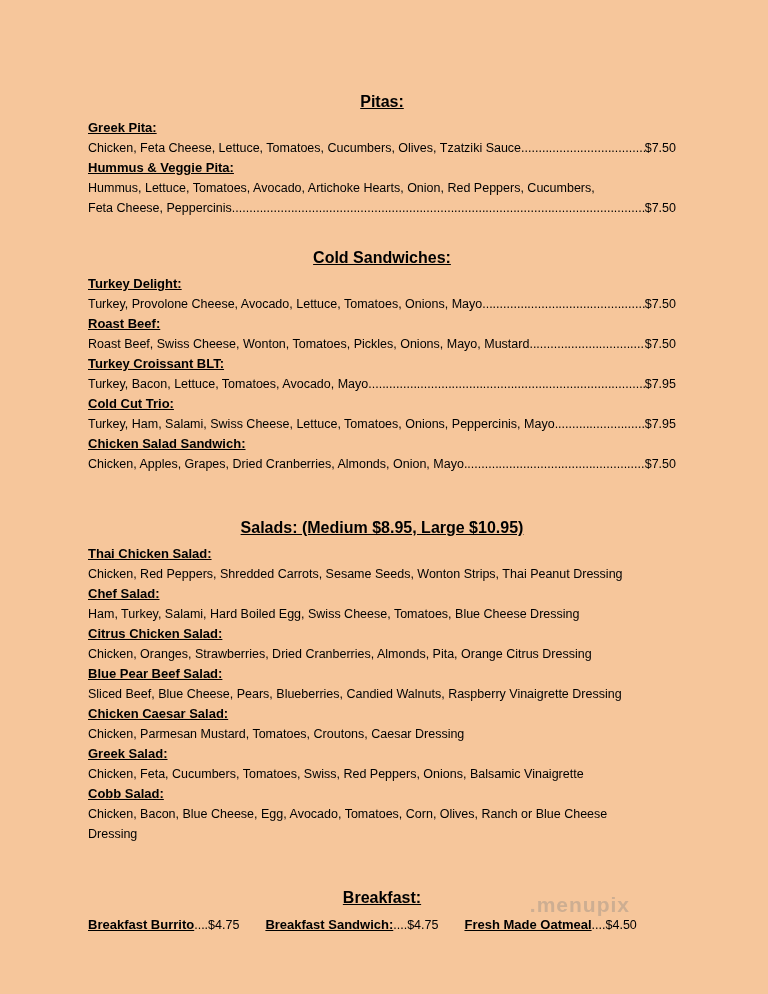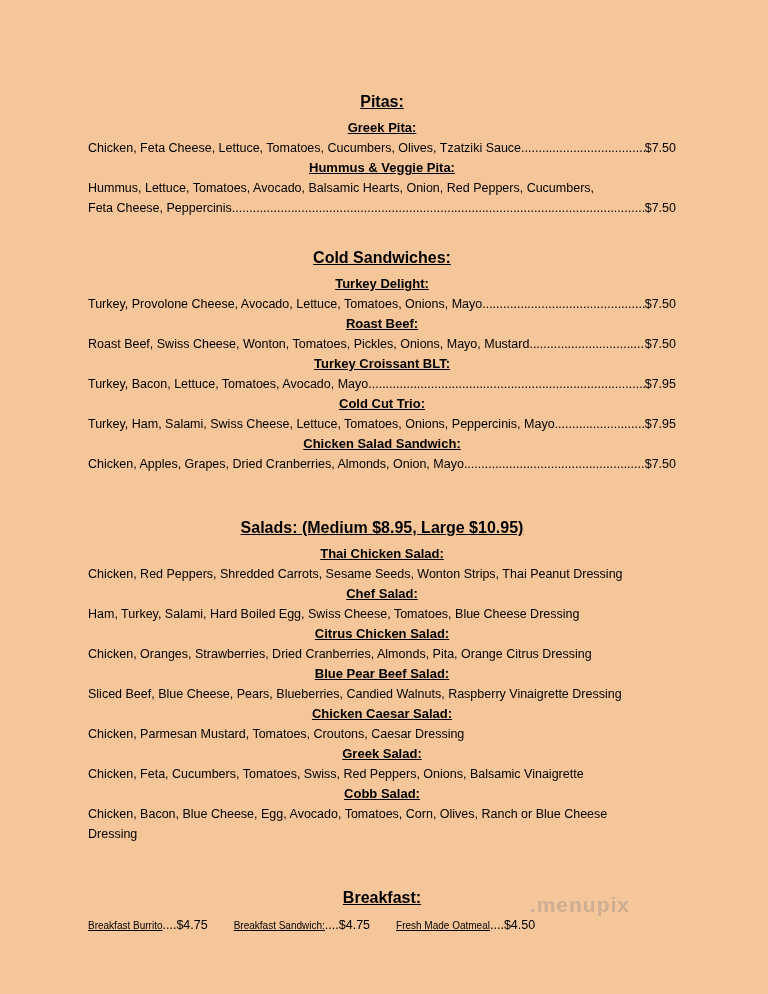--- a/index.html
+++ b/index.html
@@ -26,21 +26,20 @@
     font-size:16px;
     line-height:24px;
     text-decoration:underline;
     margin-bottom:4px;
   }
   .item-name {
     font-weight:bold;
     font-size:13px;
     line-height:20px;
     text-decoration:underline;
-    text-align:center;
   }
   .line {
     font-size:12.5px;
     line-height:20px;
   }
   .priced {
     display:flex;
     align-items:baseline;
     justify-content:center;
   }
@@ -56,22 +55,22 @@
   #sec-breakfast { margin-top:42px; }
   .breakfast-row {
     display:flex;
     align-items:baseline;
     gap:26px;
     font-size:12.5px;
     line-height:22px;
   }
   .b-entry { display:flex; align-items:baseline; }
   .b-name {
-    font-weight:normal;
-    font-size:10px;
+    font-weight:bold;
+    font-size:13px;
     text-decoration:underline;
   }
   .b-dots { white-space:nowrap; }
   .watermark {
     position:absolute;
     top:893px;
     right:138px;
     font-size:21px;
     font-weight:bold;
     color:rgba(130,130,130,0.35);
@@ -90,21 +89,21 @@
       <div class="item-name">Greek Pita:</div>
       <div class="line priced">
         <span class="desc">Chicken, Feta Cheese, Lettuce, Tomatoes, Cucumbers, Olives, Tzatziki Sauce</span>
         <span class="dots">........................................................................................................................................................................................................</span>
         <span class="price">$7.50</span>
       </div>
     </div>
 
     <div class="item">
       <div class="item-name">Hummus &amp; Veggie Pita:</div>
-      <div class="line">Hummus, Lettuce, Tomatoes, Avocado, Balsamic Hearts, Onion, Red Peppers, Cucumbers,</div>
+      <div class="line">Hummus, Lettuce, Tomatoes, Avocado, Artichoke Hearts, Onion, Red Peppers, Cucumbers,</div>
       <div class="line priced">
         <span class="desc">Feta Cheese, Peppercinis</span>
         <span class="dots">........................................................................................................................................................................................................</span>
         <span class="price">$7.50</span>
       </div>
     </div>
   </div>
 
   <div class="section" id="sec-cold">
     <div class="section-title">Cold Sandwiches:</div>

